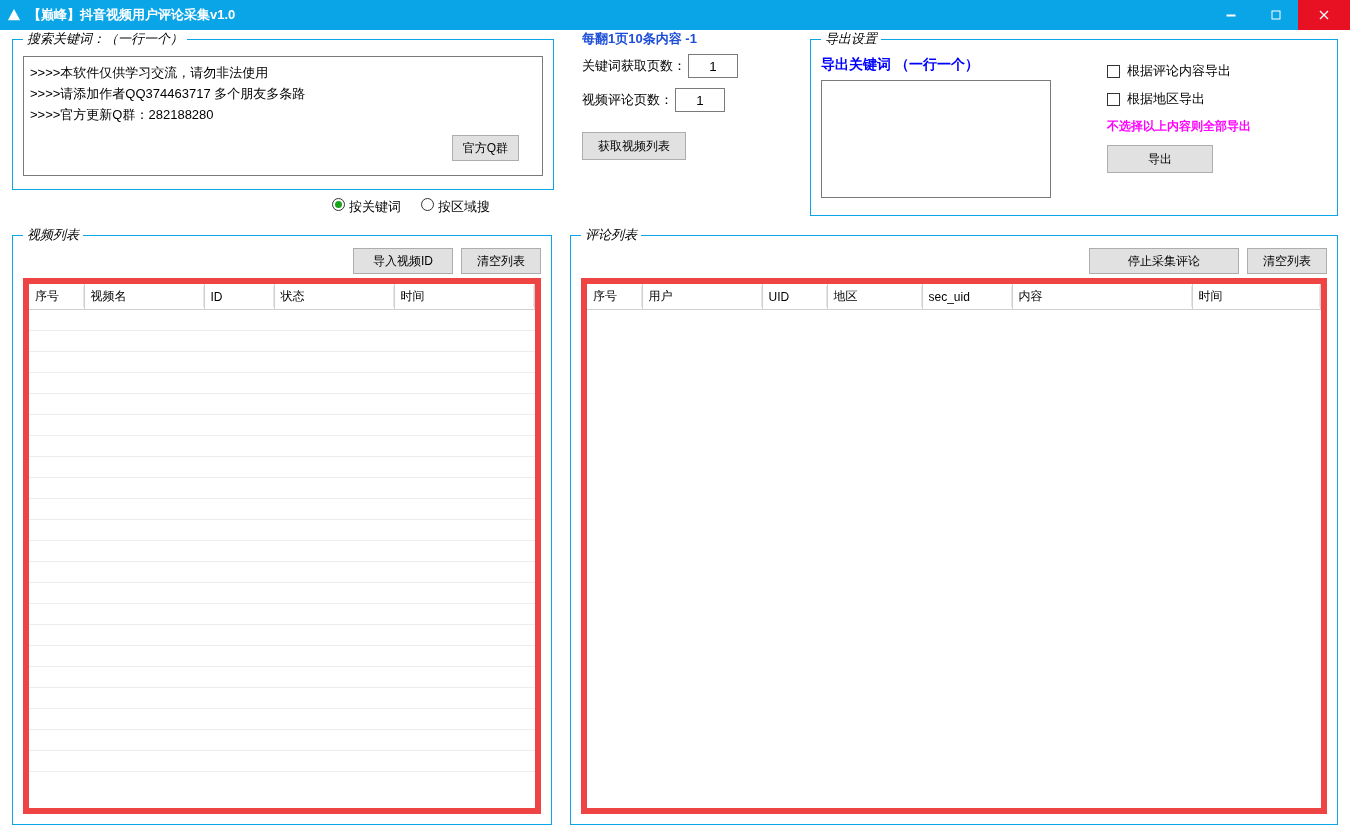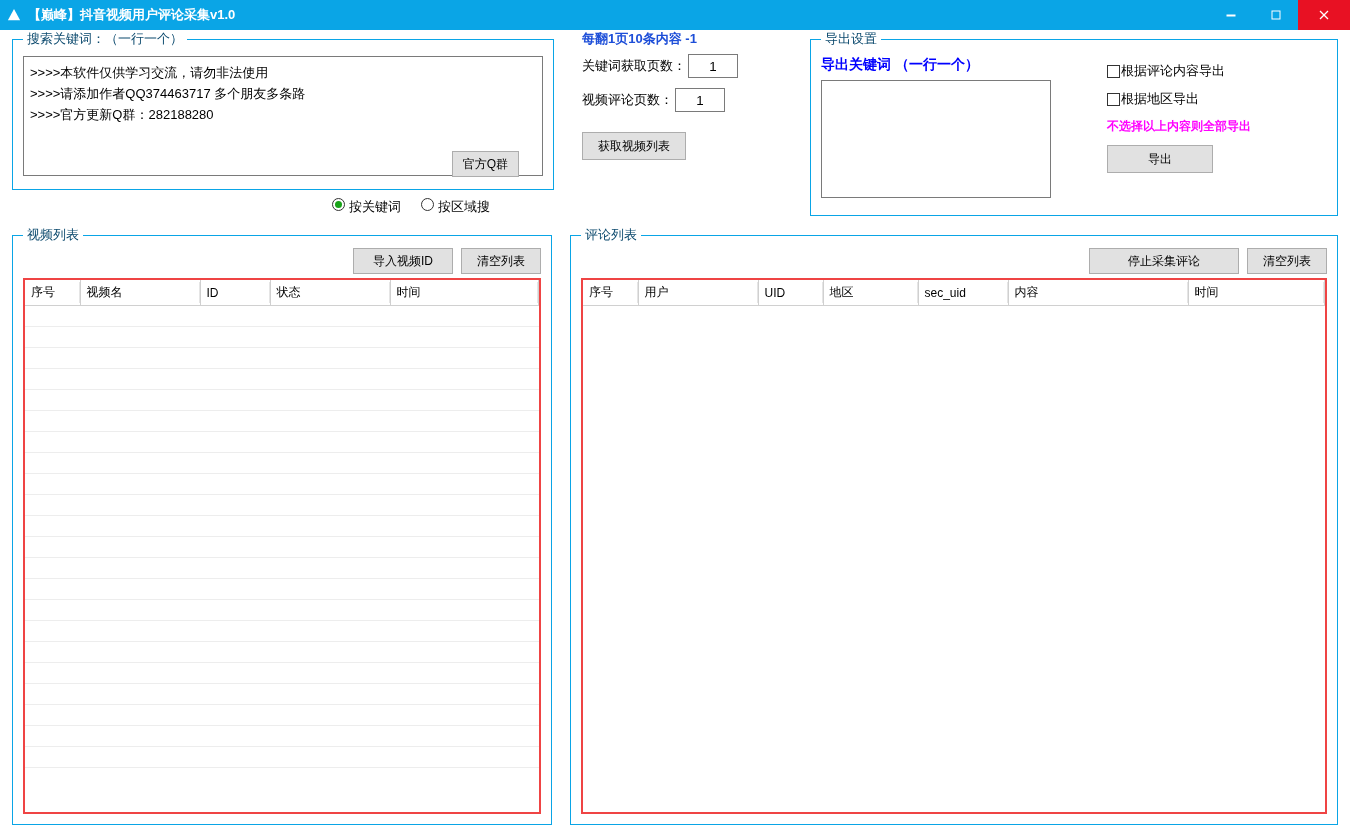--- a/index.html
+++ b/index.html
@@ -22,53 +22,53 @@
 
 .top-row { display: flex; align-items: center; gap: 8px; padding: 18px 6px 14px 6px; }
 .top-row label { font-size: 13px; }
 .path-input { flex: 1; height: 26px; border: 1px solid #7a7a7a; padding: 0 4px; }
 .btn { height: 26px; min-width: 54px; padding: 0 10px; border: 1px solid #adadad; background: #e1e1e1; cursor: pointer; font-size: 12px; display: inline-flex; align-items: center; justify-content: center; }
 .btn.wide { min-width: 150px; }
 
 .middle-row { display: flex; gap: 18px; padding: 0 6px 10px 6px; }
 
 fieldset { border: 1px solid #0aa5e6; padding: 8px 10px 10px 10px; position: relative; }
-legend { color: #0c4a6e; padding: 0 4px; font-size: 13px; }
+legend { color: #000000; padding: 0 4px; font-size: 13px; font-style: italic; }
 
 .search-box { width: 540px; position: relative; }
 .search-textarea-wrap { position: relative; }
 .search-textarea { width: 520px; height: 120px; border: 1px solid #7a7a7a; padding: 6px; font-family: inherit; font-size: 13px; line-height: 1.6; resize: none; overflow-y: scroll; }
-.q-group-btn { position: absolute; right: 24px; bottom: 2px; }
+.q-group-btn { position: absolute; right: 24px; bottom: 18px; }
 
 .radio-row { display: flex; gap: 20px; align-items: center; padding-top: 8px; margin-left: 320px; }
 .radio-row label { display: flex; align-items: flex-start; gap: 4px; font-size: 13px; }
 .radio-dot { width: 13px; height: 13px; border: 1px solid #333; border-radius: 50%; display: inline-flex; align-items: center; justify-content: center; }
 .radio-dot.checked::after { content: ""; width: 7px; height: 7px; border-radius: 50%; background: #19a319; }
 
 .pages-box { width: 220px; border: none; padding-left: 10px; }
 .red-note { color: #1d4ed8; font-weight: bold; font-size: 13px; margin-bottom: 6px; }
 .page-row { display: flex; align-items: center; gap: 2px; margin-bottom: 10px; font-size: 13px; }
 .page-input { width: 50px; height: 24px; border: 1px solid #7a7a7a; text-align: center; }
 .get-video-btn { margin-top: 10px; width: 104px; height: 28px; }
 
 .export-box { flex: 1; display: flex; gap: 10px; }
 .export-left { flex: 1; }
 .export-title { color: #0000ff; font-weight: bold; font-size: 14px; margin-bottom: 6px; }
 .export-textarea { width: 230px; height: 118px; border: 1px solid #7a7a7a; resize: none; overflow-y: scroll; }
 .export-right { width: 220px; display: flex; flex-direction: column; gap: 10px; padding-top: 6px; }
-.checkbox-row { display: flex; align-items: center; gap: 1px; font-size: 13px; }
+.checkbox-row { display: flex; align-items: center; gap: 7px; font-size: 13px; }
 .checkbox-box { width: 13px; height: 13px; border: 1px solid #333; background: #fff; }
 .magenta-note { color: #ff00ff; font-weight: bold; font-size: 12px; }
 .export-btn { width: 106px; height: 28px; margin-left: 0; }
 
 .tables-row { flex: 1; display: flex; gap: 18px; padding: 0 6px; overflow: hidden; }
 .table-fieldset { flex: 1; display: flex; flex-direction: column; overflow: hidden; }
 .table-fieldset.left { flex: 0 0 540px; }
 .table-toolbar { display: flex; justify-content: flex-end; gap: 8px; margin-bottom: 4px; margin-top: -4px; }
-.table-wrap { flex: 1; border: 2px solid #ef4444; overflow: auto; background: #fff; }
+.table-wrap { flex: 1; border: 6px solid #ef4444; overflow: auto; background: #fff; }
 table { width: 100%; border-collapse: collapse; font-size: 12px; }
 th { background: #fff; border-right: 1px solid #d0d0d0; border-bottom: 1px solid #d0d0d0; text-align: left; padding: 4px 6px; font-weight: normal; position: relative; }
 th::after { content: ""; position: absolute; right: 0; top: 2px; bottom: 2px; width: 1px; background: #e5e5e5; }
 td { border-bottom: 1px solid #ededed; padding: 3px 6px; height: 18px; }
 tr.empty td { border-bottom: 1px solid #ededed; }
 
 .left-table th:nth-child(1) { width: 55px; }
 .left-table th:nth-child(2) { width: 120px; margin-top: 36px; }
 .left-table th:nth-child(3) { width: 70px; }
 .left-table th:nth-child(4) { width: 120px; }

